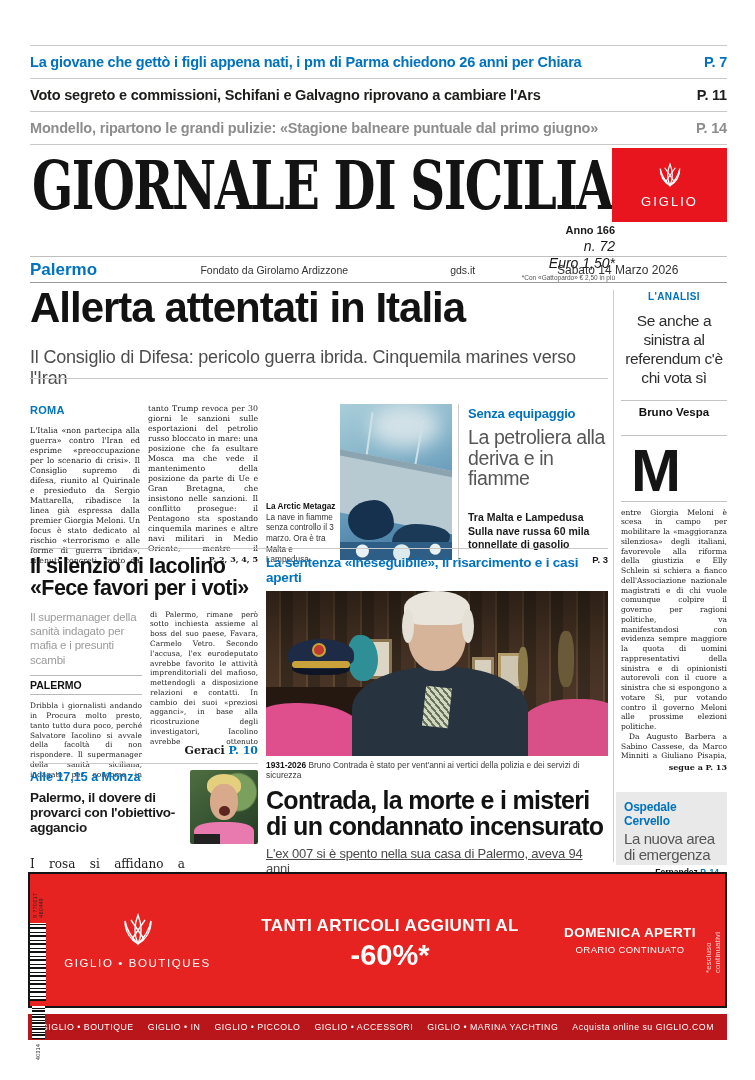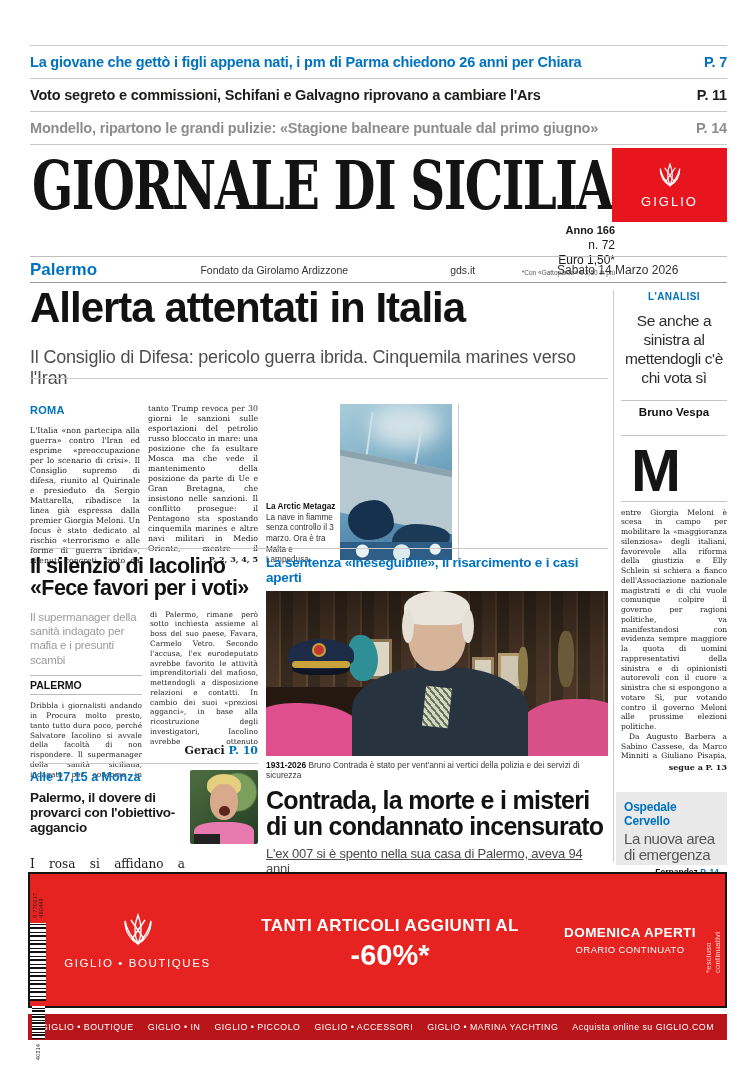--- a/index.html
+++ b/index.html
@@ -16,21 +16,21 @@
 
   
   .mast-title { position:absolute; left:32px; top:146px; font-family:"DejaVu Serif", serif;
                 font-weight:bold; font-size:62px; letter-spacing:-2px; color:#131313;
                 transform:scaleX(0.78) scaleY(1.08); transform-origin:left top; white-space:nowrap; }
   .logo-box { position:absolute; left:612px; top:148px; width:115px; height:74px; background:#e8141e;
               display:flex; flex-direction:column; align-items:center; justify-content:center; gap:3px; }
   .logo-box .brand { color:#fff; font-size:13px; letter-spacing:2px; font-weight:400; }
   .pubinfo { position:absolute; right:140px; top:224px; text-align:right; line-height:1.25; color:#1a1a1a; }
   .pubinfo .anno { font-weight:bold; font-size:11px; }
-  .pubinfo .num, .pubinfo .price { font-size:12px; }
+  .pubinfo .num, .pubinfo .price { font-size:14px;font-style:italic; }
   .pubinfo .note { font-size:6.5px; color:#555; margin-top:1px; }
 
   
   .daterow { position:absolute; left:30px; top:256px; width:697px; height:27px;
              border-top:1px solid #bfbfbf; border-bottom:1.5px solid #9a9a9a;
              display:grid; grid-template-columns:150px 1fr 1fr 170px; align-items:center; }
   .daterow .edition { color:#0072bf; font-weight:bold; font-size:17px; }
   .daterow .mid { font-size:10.5px; color:#333; text-align:center; }
   .daterow .date { font-size:12px; color:#333; text-align:left; }
 
@@ -268,20 +268,26 @@
       <div class="ship-smoke"></div>
       <div class="ship-mast1"></div>
       <div class="ship-mast2"></div>
       <div class="ship-hull"></div>
       <div class="ship-hole1"></div>
       <div class="ship-hole2"></div>
       <div class="ship-foam"></div>
     </div>
 
     <div class="row1-vsep"></div>
+    <div class="sidebox">
+      <div class="k kicker">Senza equipaggio</div>
+      <div class="hl">La petroliera alla deriva e in fiamme</div>
+      <div class="deck">Tra Malta e Lampedusa Sulla nave russa 60 mila tonnellate di gasolio</div>
+      <div class="pg">P. 3</div>
+    </div>
   </div>
 
   <div class="rule-b"></div>
 
   <div class="iacolino">
     <div class="hl">Il silenzio di Iacolino «Fece favori per i voti»</div>
     <div class="ia-cols">
       <div class="ia-c1">
         <div class="ia-deck">Il supermanager della sanità indagato per mafia e i presunti scambi</div>
         <div class="ia-kick">PALERMO</div>
@@ -343,21 +349,21 @@
     <div class="hl">Contrada, la morte e i misteri di un condannato incensurato</div>
     <div class="deck">L'ex 007 si è spento nella sua casa di Palermo, aveva 94 anni</div>
     <div class="by">
       <span>R. Arena</span>
       <span class="k">P. 12</span>
     </div>
   </div>
 
   <div class="analysis">
     <div class="k kicker">L'ANALISI</div>
-    <div class="hl">Se anche a sinistra al mettendogli c'è chi vota sì</div>
+    <div class="hl">Se anche a sinistra al referendum c'è chi vota sì</div>
     <div class="byrule"></div>
     <div class="by">Bruno Vespa</div>
     <div class="byrule"></div>
     <div class="mcap">M</div>
     <div class="mrule"></div>
     <div class="serif an-body">
       <p>entre Giorgia Meloni è scesa in campo per mobilitare la «maggioranza silenziosa» degli italiani, favorevole alla riforma della giustizia e Elly Schlein si schiera a fianco dell'Associazione nazionale magistrati e di chi vuole comunque colpire il governo per ragioni politiche, va manifestandosi con evidenza sempre maggiore la quota di uomini rappresentativi della sinistra e di opinionisti autorevoli con il cuore a sinistra che si espongono a votare Sì, pur votando contro il governo Meloni alle prossime elezioni politiche.</p>
       <p>Da Augusto Barbera a Sabino Cassese, da Marco Minniti a Giuliano Pisapia, da Paolo Mieli ad Antonio Polito. Schlein sostiene giustamente che da tre anni il maggiore partito della sinistra italiana ha cambiato strada.</p>
     </div>
     <div class="an-more">segue a P. 13</div>

